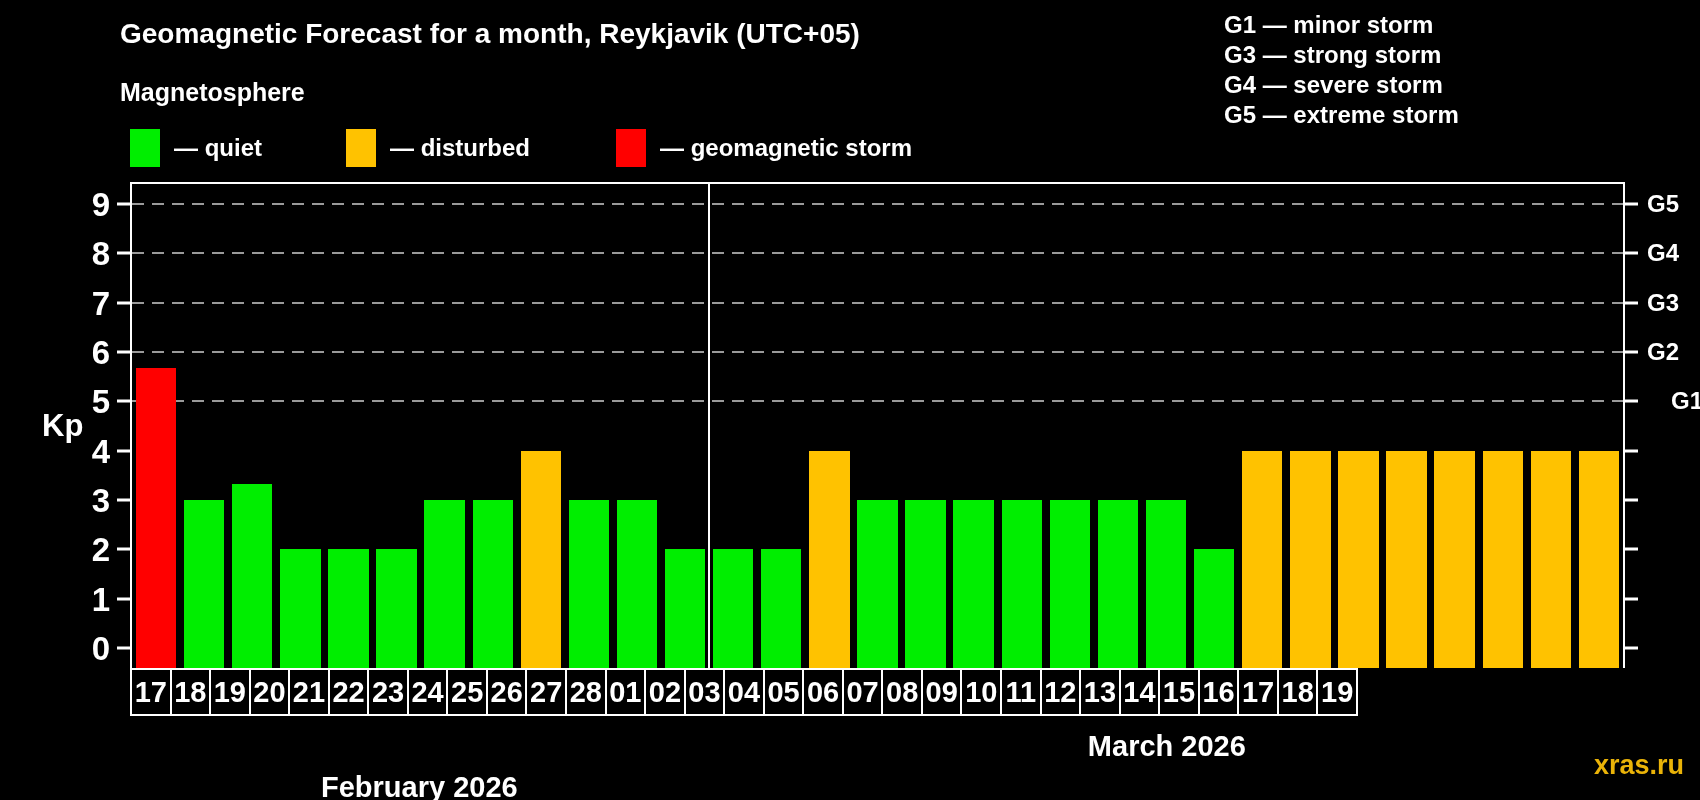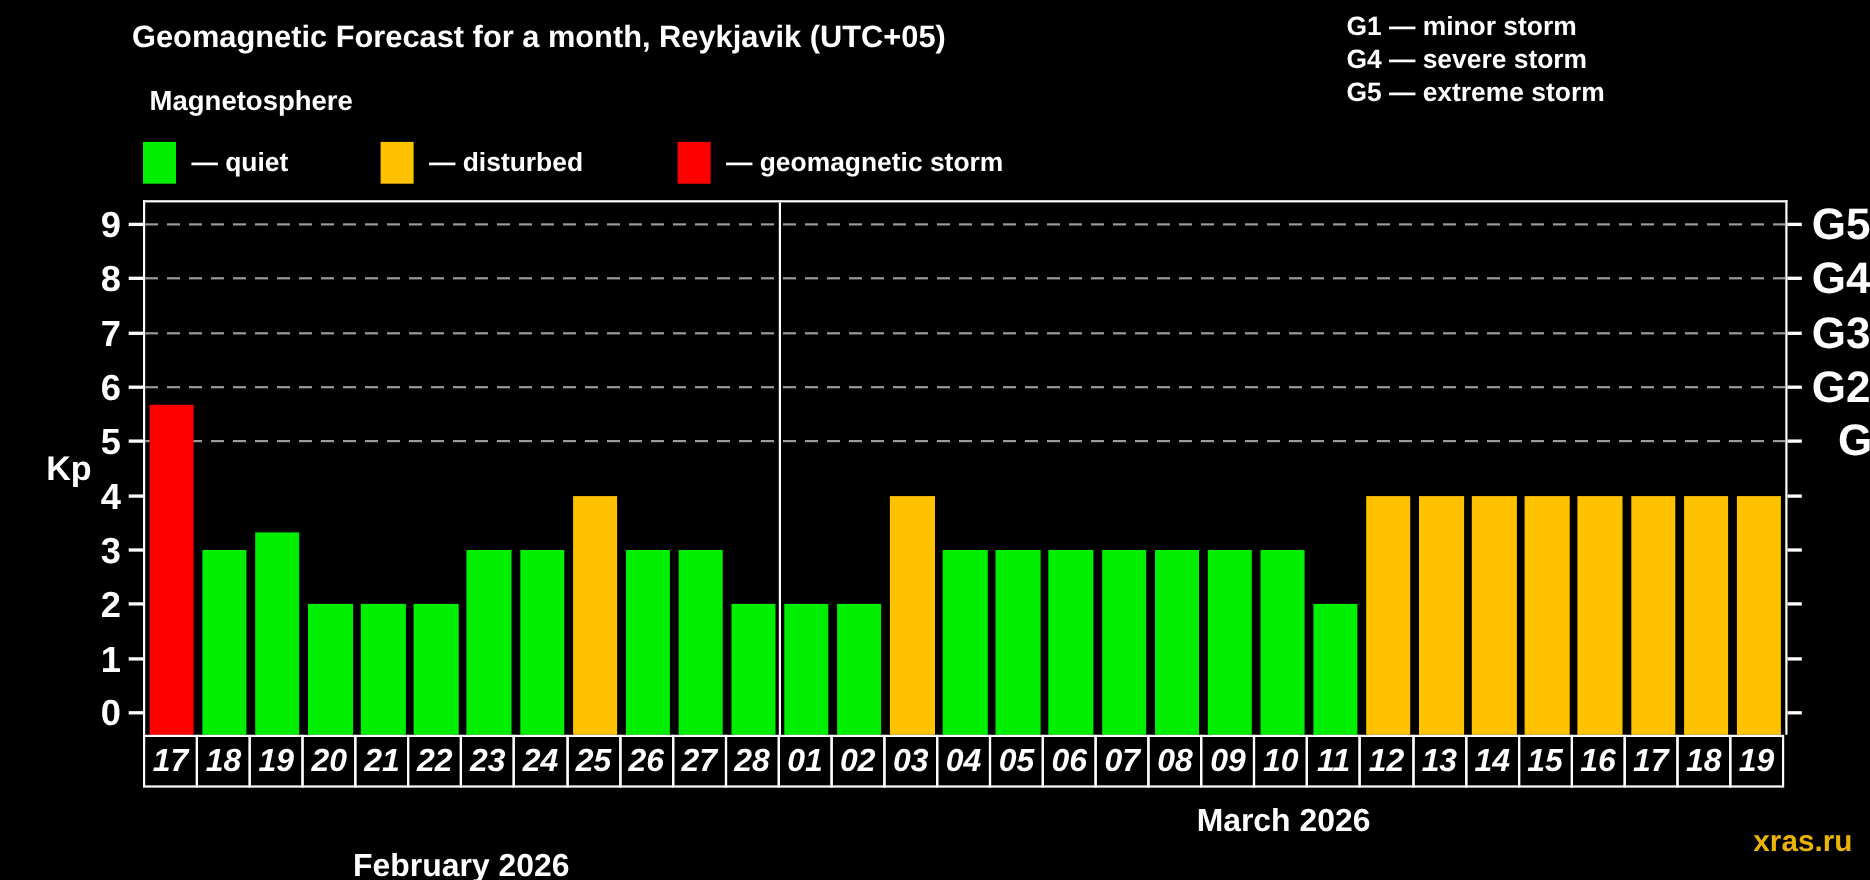--- a/index.html
+++ b/index.html
@@ -1,41 +1,41 @@
 <!DOCTYPE html>
 <html><head>
 <meta charset="utf-8">
 <style>
   html,body{margin:0;padding:0;background:#000;}
   .page{position:relative;width:1700px;height:800px;background:#000;overflow:hidden;
         font-family:"Liberation Sans","DejaVu Sans",sans-serif;font-weight:bold;color:#fff;}
   .title{position:absolute;left:120px;top:18px;font-size:28px;white-space:nowrap;}
-  .subtitle{position:absolute;left:120px;top:78px;font-size:25px;margin-left:16px;}
+  .subtitle{position:absolute;left:120px;top:78px;font-size:25px;}
   .legend{position:absolute;left:0;top:0;width:100%;height:0;}
   .legend-item{position:absolute;top:128px;display:flex;align-items:center;height:40px;}
   .swatch{width:30px;height:38px;margin-right:14px;flex:0 0 auto;}
   .legend-label{font-size:24px;white-space:nowrap;}
   .g-legend{position:absolute;left:1224px;top:10px;}
   .g-legend-line{font-size:24px;line-height:30px;white-space:nowrap;}
   .plot{position:absolute;left:130px;top:182px;width:1495px;height:486px;
         border-top:2px solid #fff;border-left:2px solid #fff;border-right:2px solid #fff;
         box-sizing:border-box;}
   .gridline{position:absolute;left:0;width:100%;height:2px;transform:translateY(-50%);
         background:repeating-linear-gradient(to right,#9a9a9a 0 12px,transparent 12px 20px);}
   .bar{position:absolute;bottom:0;}
   .month-divider{position:absolute;top:0;bottom:0;width:2px;background:#fff;transform:translateX(-50%);}
   .tick{position:absolute;height:3px;width:13px;background:#fff;transform:translateY(-50%);}
   .tick-left{left:-15px;}
   .tick-right{right:-15px;}
   .ylab{position:absolute;right:calc(100% + 22px);transform:translateY(-50%);
         font-size:33px;line-height:33px;}
   .glab{position:absolute;left:calc(100% + 24px);transform:translateY(-50%);
-        font-size:40px;line-height:30px;}
+        font-size:24px;line-height:30px;}
   .kp-title{position:absolute;left:42px;top:408px;font-size:31px;}
-  .day-row{position:absolute;left:130px;top:668px;width:1492px;height:48px;display:flex;font-style:italic;}
+  .day-row{position:absolute;left:130px;top:668px;width:1228px;height:48px;display:flex;}
   .day-cell{flex:1 1 0;border:2px solid #fff;margin-left:-2px;box-sizing:border-box;
         display:flex;align-items:center;justify-content:center;font-size:29px;}
   .day-cell:first-child{margin-left:0;}
   .month-label{position:absolute;top:730px;transform:translateX(-50%);font-size:29px;white-space:nowrap;}
   .watermark{position:absolute;right:16px;top:750px;font-size:27px;color:#eab308;}
 </style>
 </head>
 <body>
 
 <div class="page">
@@ -50,20 +50,21 @@
         <div class="swatch" style="background: rgb(255, 194, 0);"></div>
         <div class="legend-label">— disturbed</div>
       </div>
       <div class="legend-item" style="left: 616px;">
         <div class="swatch" style="background: rgb(255, 0, 0);"></div>
         <div class="legend-label">— geomagnetic storm</div>
       </div>
     </div>
   <div class="g-legend" id="gLegend">
       <div class="g-legend-line">G1 — minor storm</div>
+      <div class="g-legend-line">G3 — strong storm</div>
       <div class="g-legend-line">G4 — severe storm</div>
       <div class="g-legend-line">G5 — extreme storm</div>
     </div>
   <div class="kp-title">Kp</div>
   <div class="plot" id="plot">
       <div class="gridline" style="top: 44.898%;"></div>
       <div class="gridline" style="top: 34.6939%;"></div>
       <div class="gridline" style="top: 24.4898%;"></div>
       <div class="gridline" style="top: 14.2857%;"></div>
       <div class="gridline" style="top: 4.08163%;"></div>

